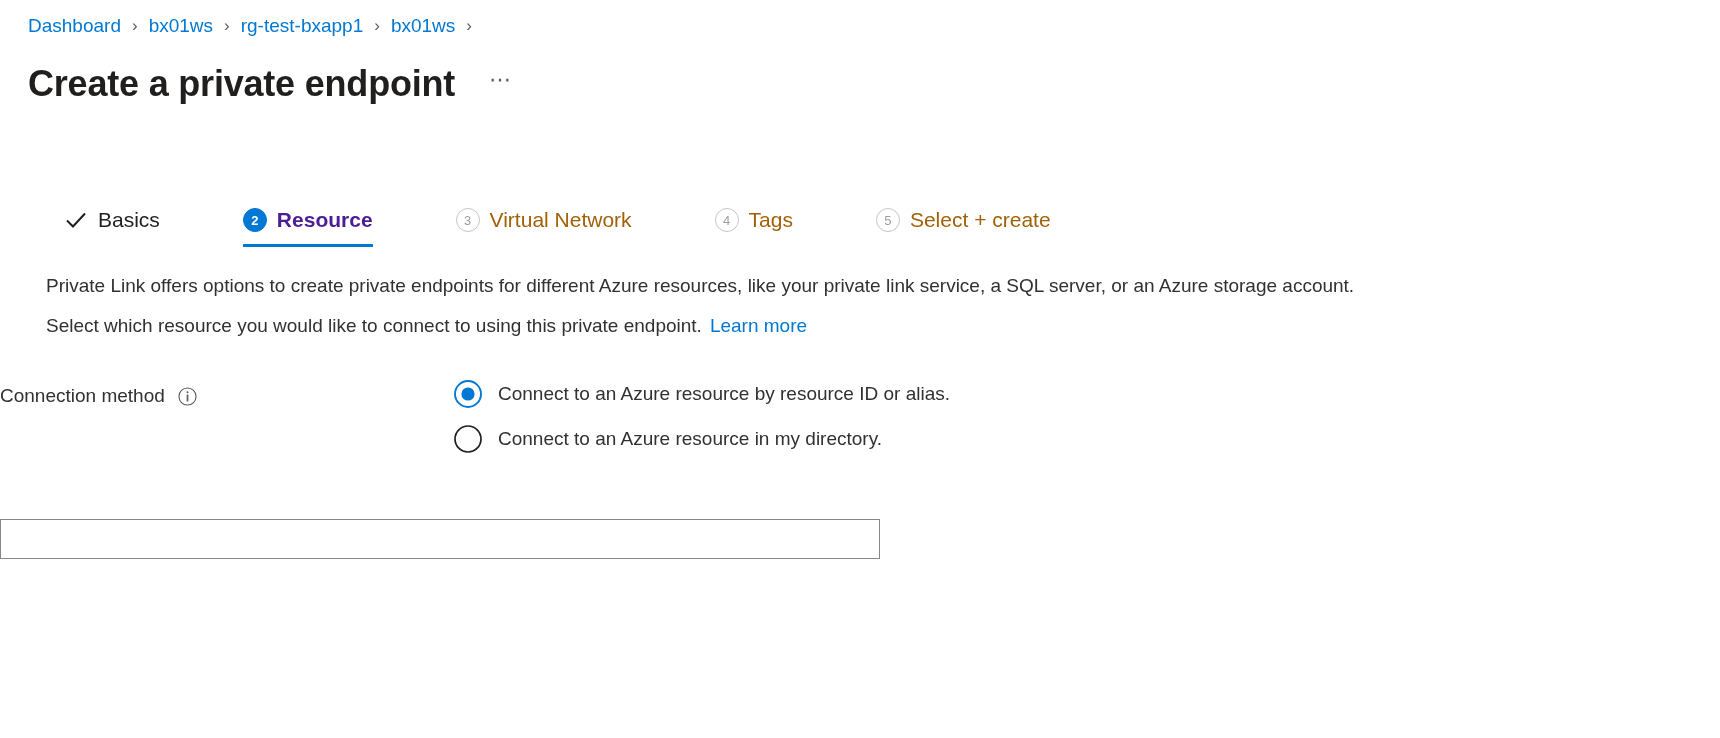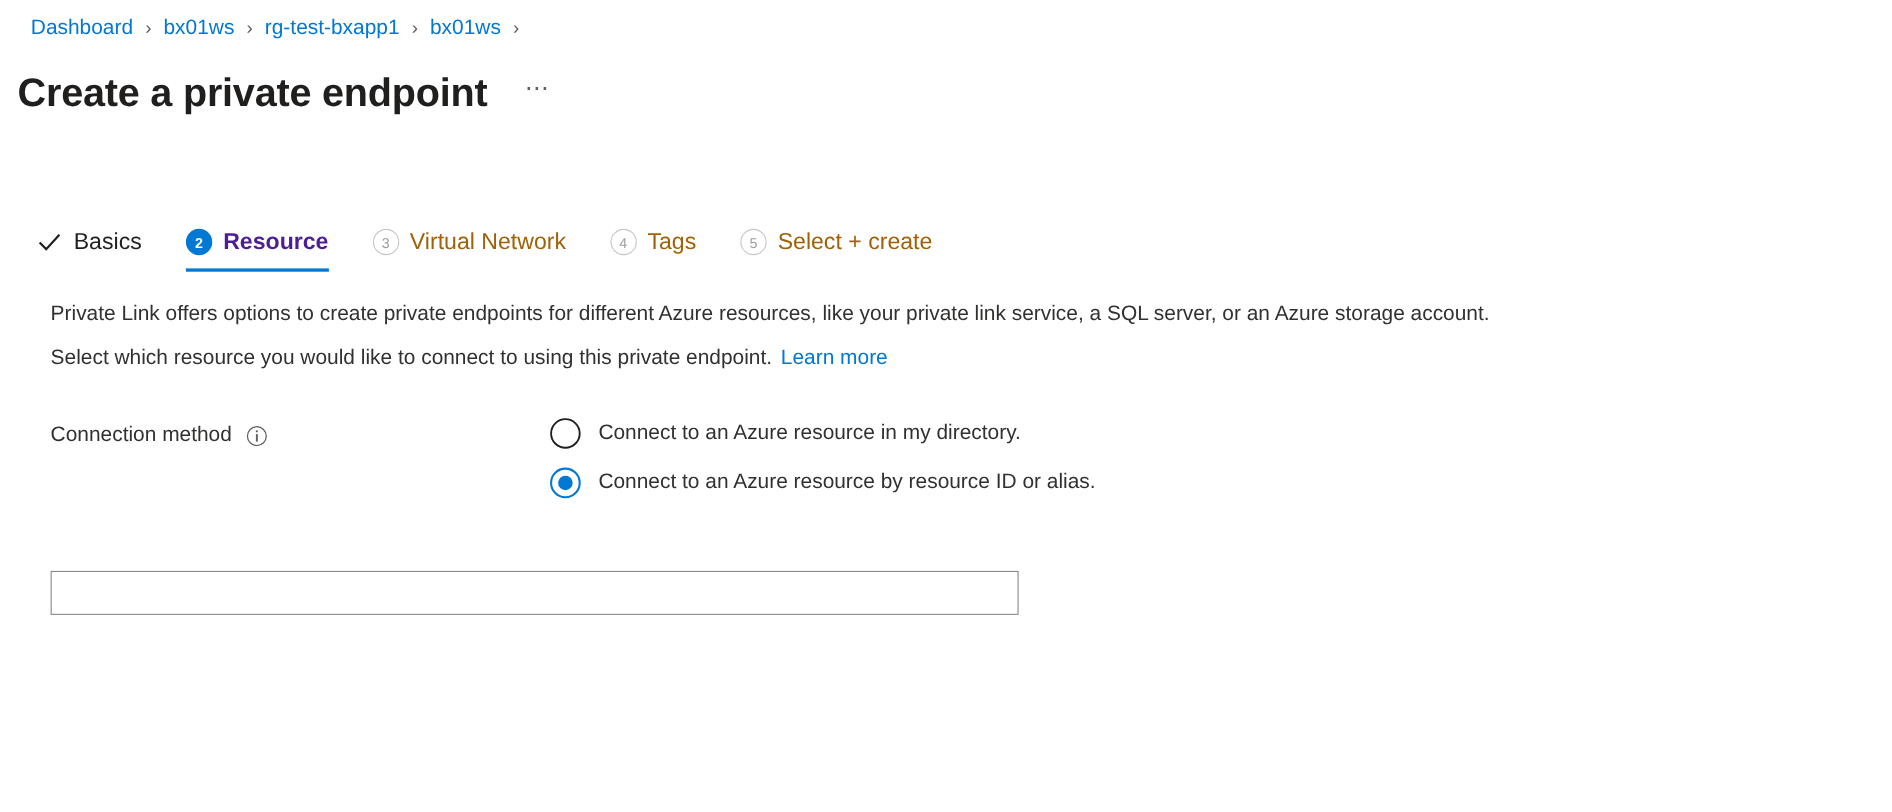--- a/index.html
+++ b/index.html
@@ -43,21 +43,21 @@
     color: #605e5c;
     margin: 0 11px;
     font-size: 17px;
     user-select: none;
   }
 
   
   .title-row {
     display: flex;
     align-items: center;
-    padding: 22px 0 0 16px;
+    padding: 22px 0 0 28px;
     height: 48px;
   }
   .page-title {
     font-size: 36px;
     font-weight: bold;
     color: #201f1e;
     letter-spacing: -0.2px;
     line-height: 44px;
     white-space: nowrap;
   }
@@ -69,23 +69,24 @@
     line-height: 18px;
     cursor: pointer;
     padding: 6px 4px 14px 4px;
     user-select: none;
   }
 
   
   .tabs {
     display: flex;
     align-items: flex-end;
-    padding: 0 0 0 33px;
+    padding: 0 0 0 64px;
     margin-top: 86px;
     height: 50px;
+    gap: 43px;
   }
   .tab {
     display: flex;
     align-items: center;
     gap: 10px;
     padding: 0 0 11px 0;
     margin-right: 40px;
     cursor: pointer;
     border-bottom: 3px solid transparent;
     position: relative;
@@ -146,21 +147,20 @@
     margin-left: 8px;
   }
 
   
   .form {
     margin: 32px 0 0 0;
   }
   .form-row {
     display: flex;
     align-items: flex-start;
-    padding-left: 46px;
   }
   .form-label {
     width: 452px;
     flex: none;
     font-size: 19px;
     line-height: 28px;
     color: #323130;
     display: flex;
     align-items: center;
     padding-top: 4px;
@@ -287,33 +287,33 @@
           <circle cx="10" cy="10" r="9" fill="none" stroke="#605e5c" stroke-width="1.2"></circle>
           <circle cx="10" cy="5.4" r="1.05" fill="#605e5c"></circle>
           <rect x="9.1" y="8" width="1.8" height="7.2" fill="#605e5c"></rect>
         </svg>
       </div>
 
       <div class="radio-group">
 
         <label class="radio-option">
           <svg class="radio-mark" viewBox="0 0 32 32">
-            <circle cx="16" cy="16" r="13" fill="#ffffff" stroke="#201f1e" stroke-width="1.7"></circle>
-          </svg>
-          <span class="radio-text">Connect to an Azure resource in my directory.</span>
-        </label>
-
-        <label class="radio-option">
-          <svg class="radio-mark" viewBox="0 0 32 32">
             <circle cx="16" cy="16" r="13" fill="#ffffff" stroke="#0078d4" stroke-width="1.9"></circle>
             <circle cx="16" cy="16" r="6.6" fill="#0078d4"></circle>
           </svg>
           <span class="radio-text">Connect to an Azure resource by resource ID or alias.</span>
         </label>
 
+        <label class="radio-option">
+          <svg class="radio-mark" viewBox="0 0 32 32">
+            <circle cx="16" cy="16" r="13" fill="#ffffff" stroke="#201f1e" stroke-width="1.7"></circle>
+          </svg>
+          <span class="radio-text">Connect to an Azure resource in my directory.</span>
+        </label>
+
       </div>
     </div>
 
     <div class="form-row row-resource-id">
       <input class="text-input" type="text" placeholder="" style="">
     </div>
 
   </div>
 
 </div>

